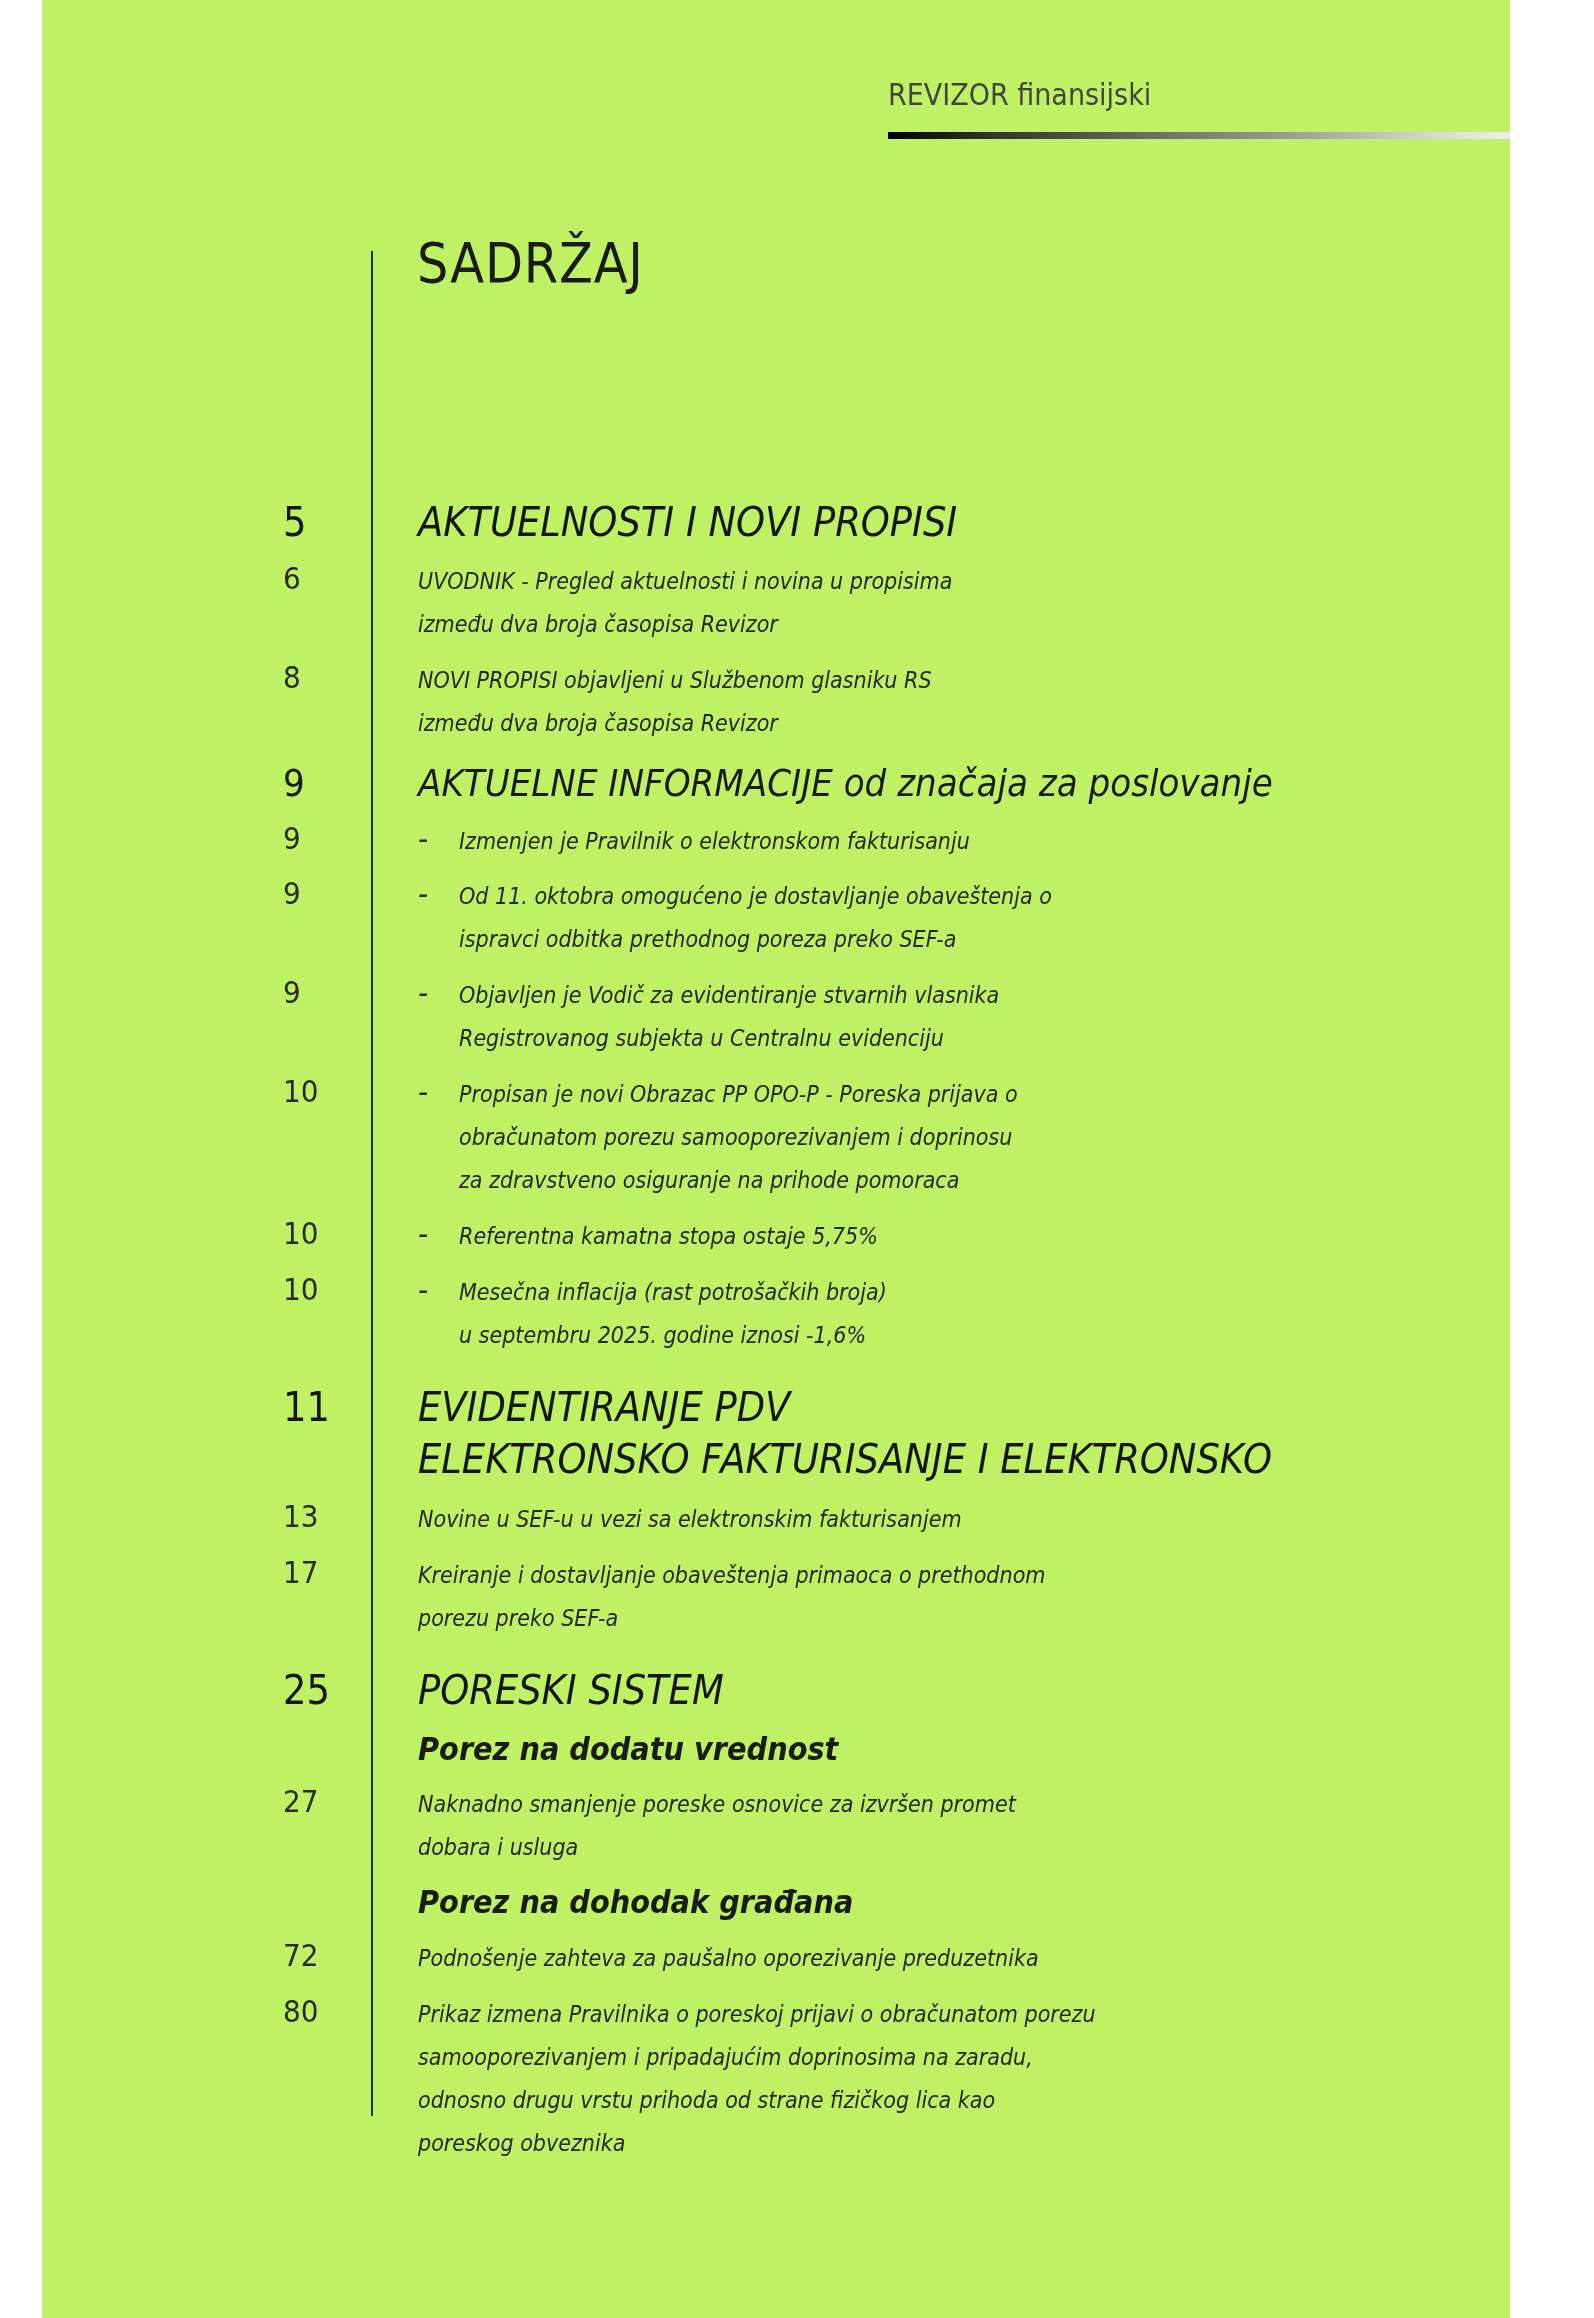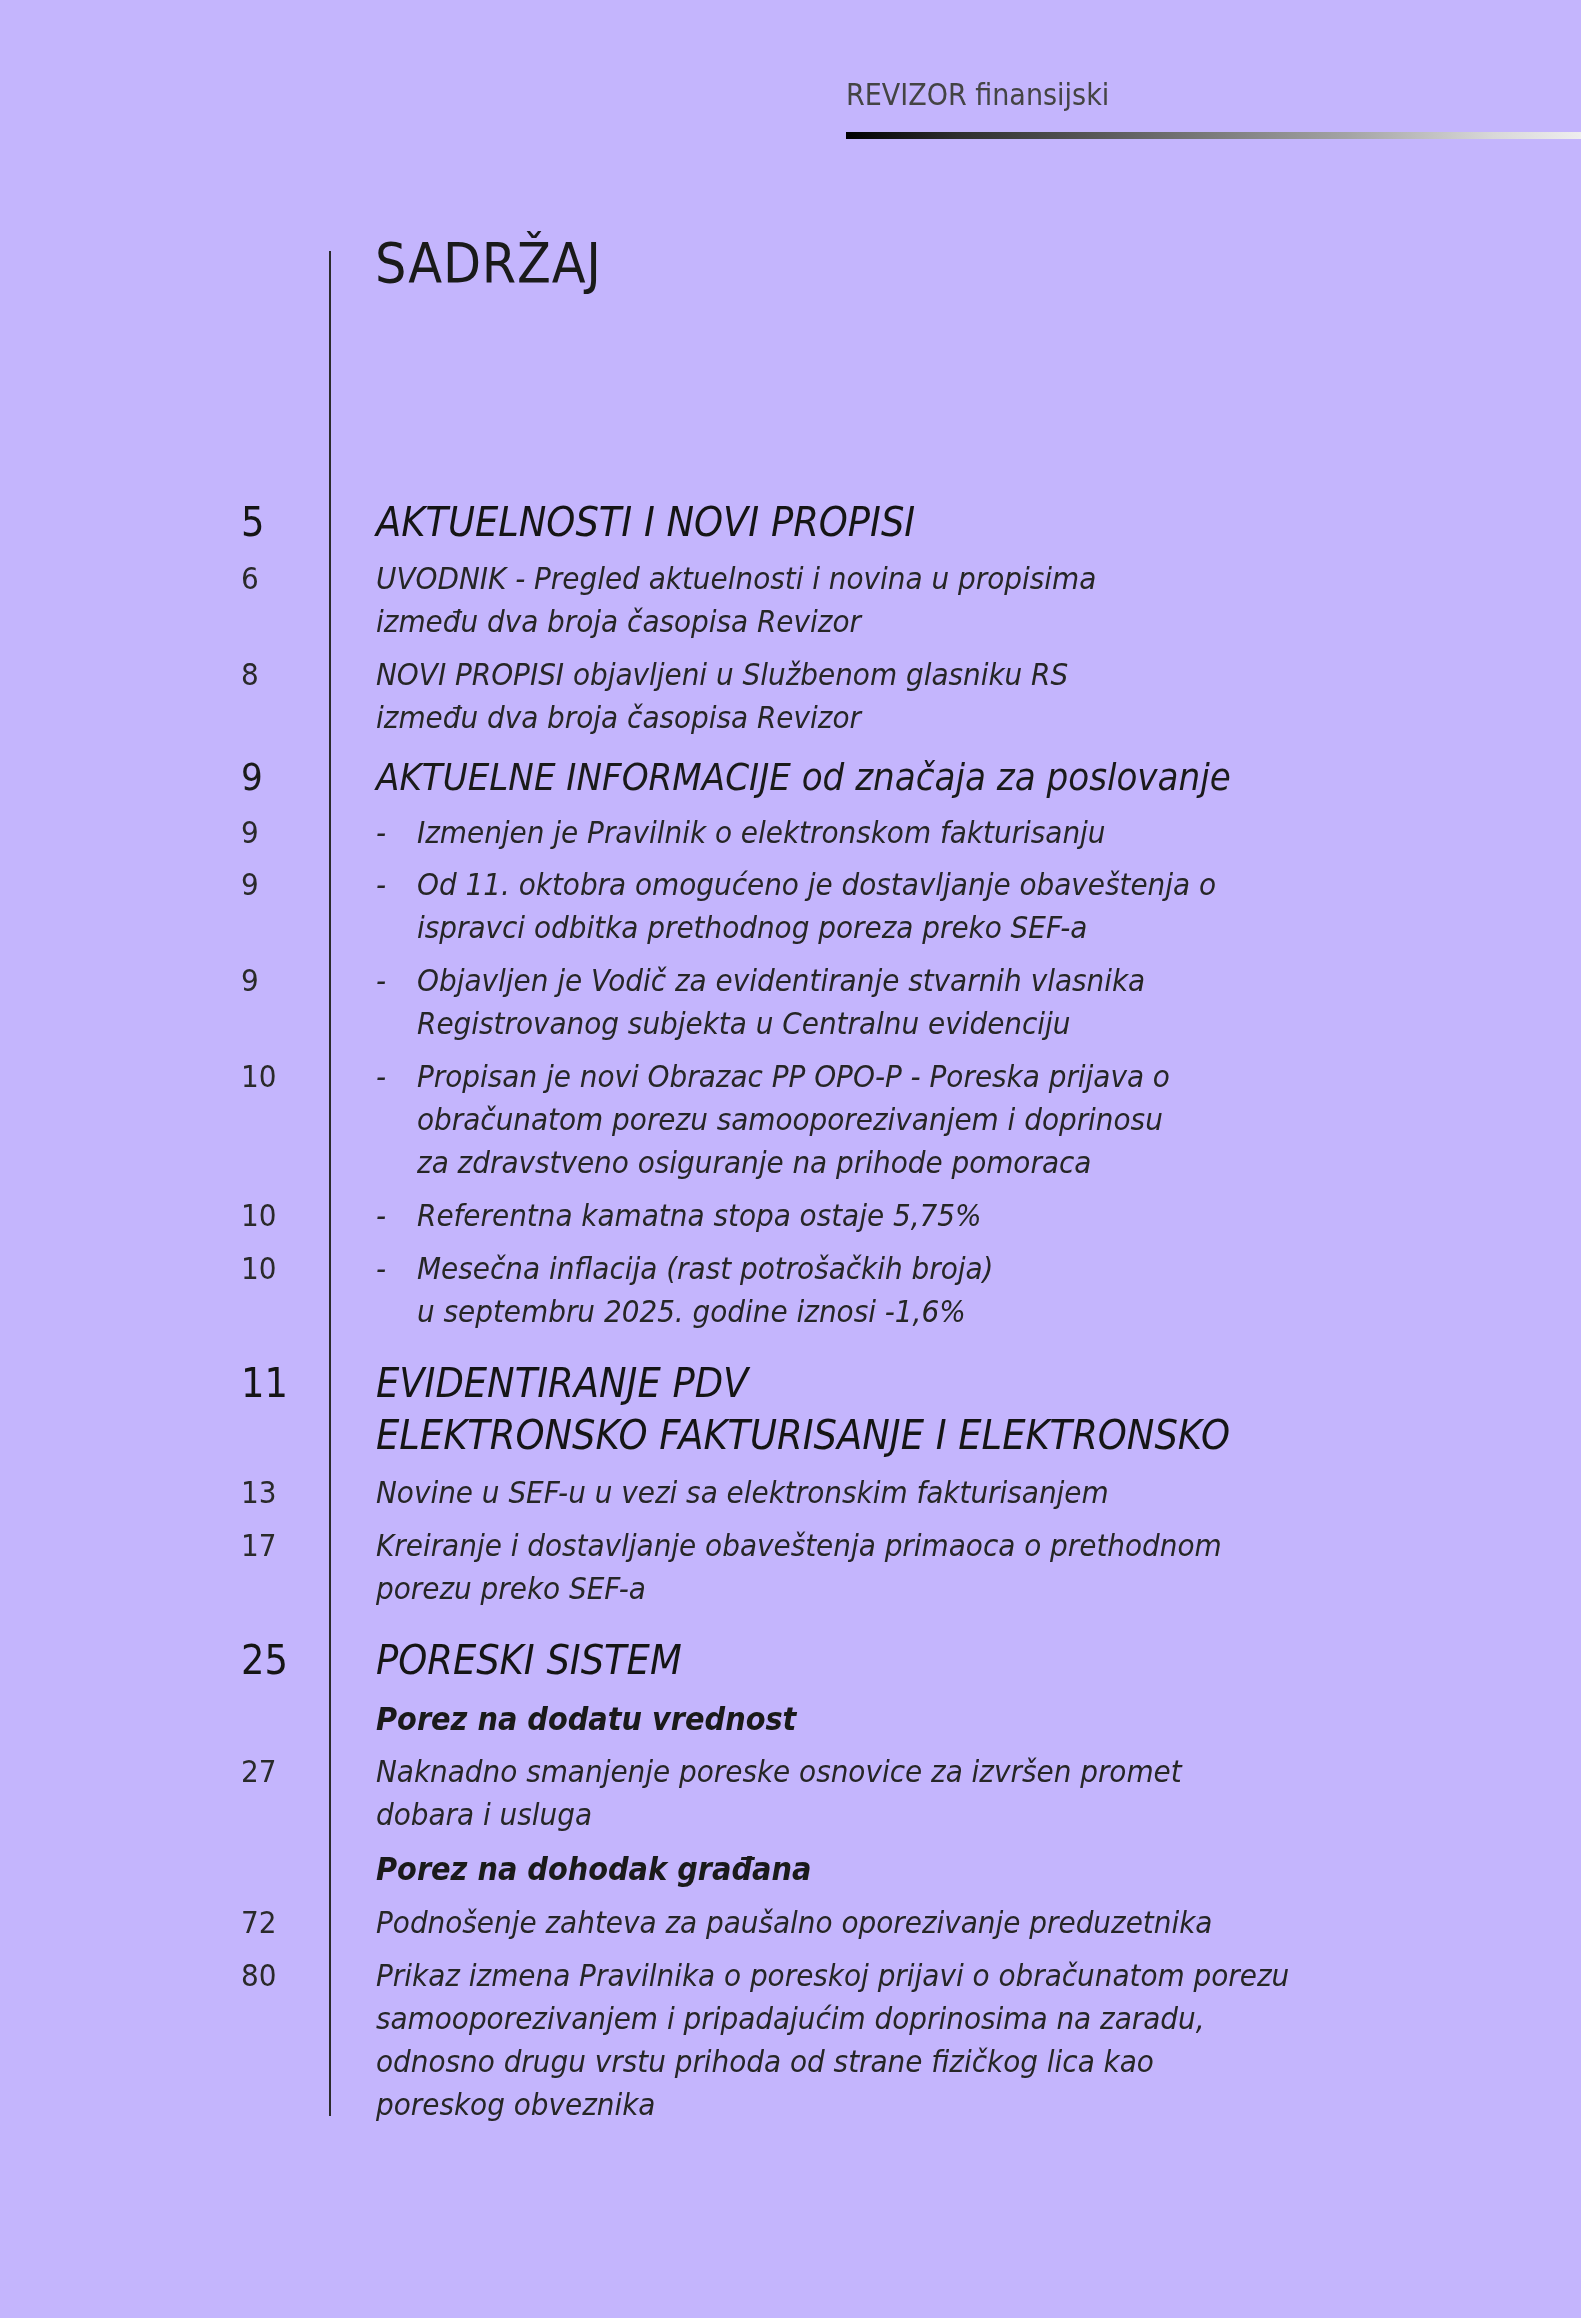--- a/index.html
+++ b/index.html
@@ -1,24 +1,25 @@
 <!DOCTYPE html>
 <html style="font-size:13px"><head>
 <meta charset="utf-8">
 <style>
   html, body { margin: 0; padding: 0; background: #ffffff; }
   .page {
     position: relative;
-    width: 1581px;
+    width: 1468px;
     height: 2319px;
-    background: #c4b5fd;
+    background: #bef264;
     overflow: hidden;
     font-family: "DejaVu Sans", "Liberation Sans", sans-serif;
     font-stretch: condensed;
     color: #262626;
+    margin-left: 42px;
   }
 
   
   .brand {
     position: absolute;
     left: 846px;
     top: 77px;
     font-size: 30px;
     line-height: 1.2;
     font-weight: 400;
@@ -79,21 +80,21 @@
   .num {
     flex: none;
     width: 135px;
     font-size: 31px;
     line-height: 43px;
     color: #2a2a2a;
   }
   .content { flex: 1 1 auto; min-width: 0; font-style: italic; }
 
   .line {
-    font-size: 31px;
+    font-size: 23px;
     line-height: 43px;
     white-space: nowrap;
     color: #262626;
   }
 
   .sec .num, .sec .line {
     font-size: 41px;
     line-height: 52px;
     color: #151515;
   }

